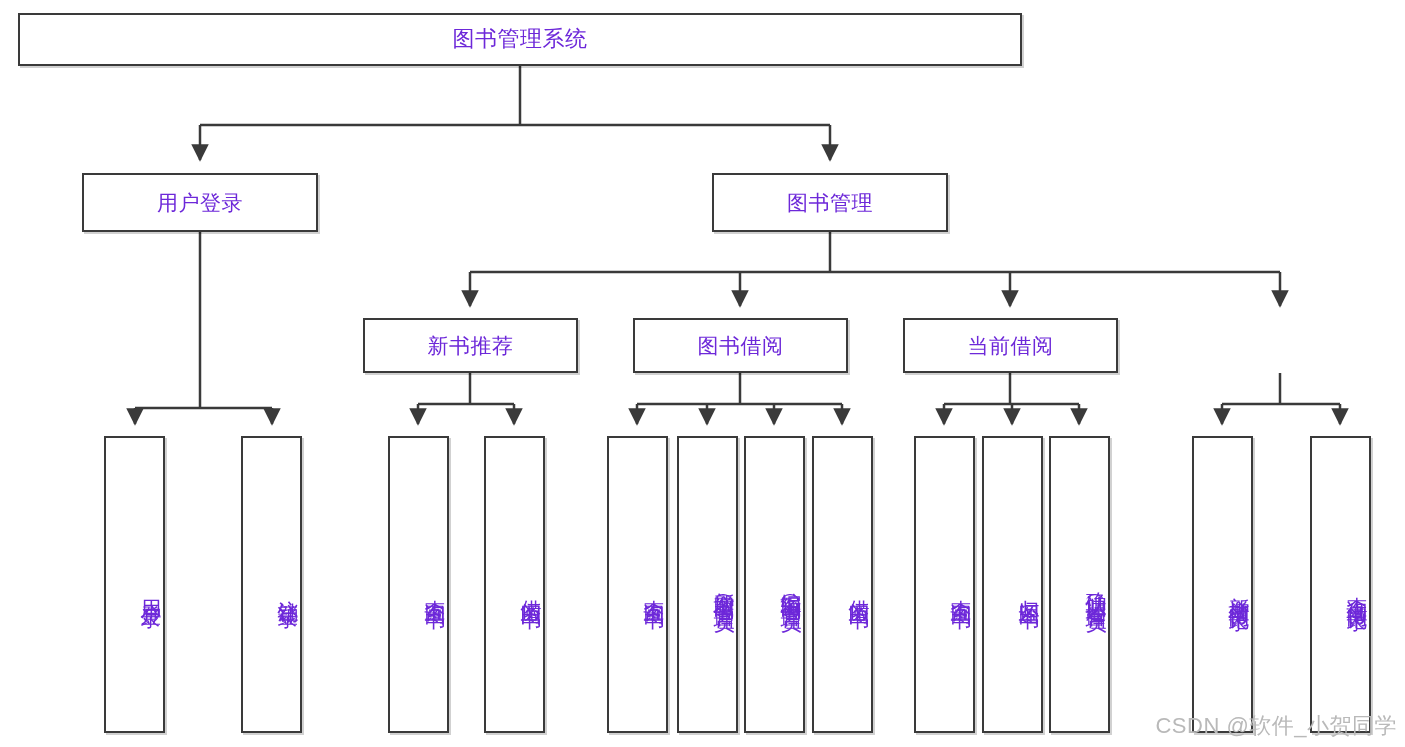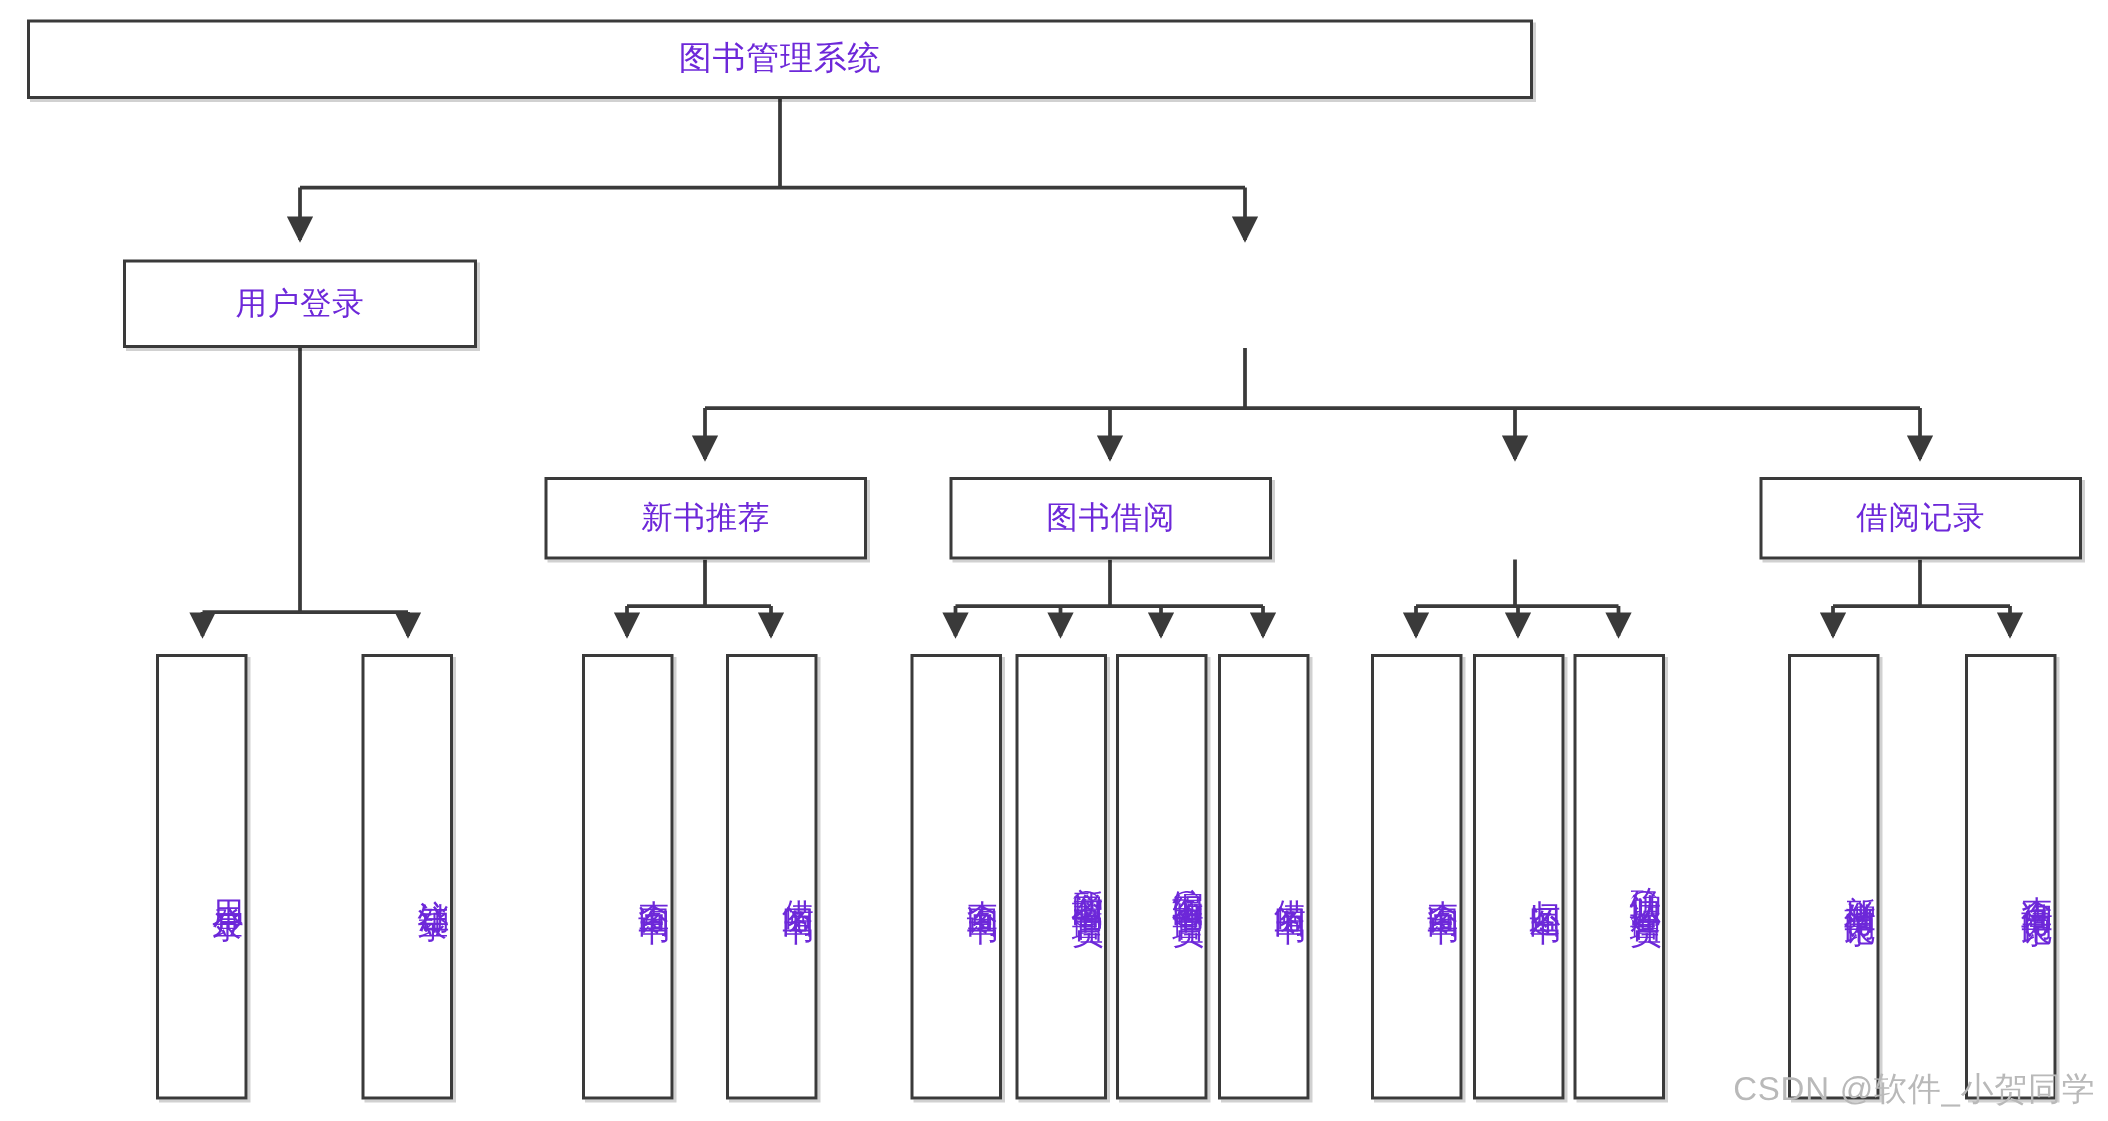--- a/index.html
+++ b/index.html
@@ -125,29 +125,32 @@
     </g>
   </svg>
 
   <div class="node root-node" id="n-root" style="left:18px; top:13px; width:1004px; height:53px;">
     <div class="node-label">图书管理系统</div>
   </div>
 
   <div class="node h-node" style="left:82px; top:173px; width:236px; height:59px;">
     <div class="node-label">用户登录</div>
   </div>
+  <div class="node h-node" style="left:712px; top:173px; width:236px; height:59px;">
+    <div class="node-label">图书管理</div>
+  </div>
 
   <div class="node h-node" style="left:363px; top:318px; width:215px; height:55px;">
     <div class="node-label">新书推荐</div>
   </div>
   <div class="node h-node" style="left:633px; top:318px; width:215px; height:55px;">
     <div class="node-label">图书借阅</div>
   </div>
-  <div class="node h-node" style="left:1173px; top:318px; width:215px; height:55px;">
-    <div class="node-label">借阅记录</div>
+  <div class="node h-node" style="left:903px; top:318px; width:215px; height:55px;">
+    <div class="node-label">当前借阅</div>
   </div>
 
   <div class="node v-node" style="left:104px; top:436px; width:61px; height:297px;">
     <div class="node-label">用户登录</div>
   </div>
   <div class="node v-node" style="left:241px; top:436px; width:61px; height:297px;">
     <div class="node-label">注销登录</div>
   </div>
   <div class="node v-node" style="left:388px; top:436px; width:61px; height:297px;">
     <div class="node-label">查询图书</div>

